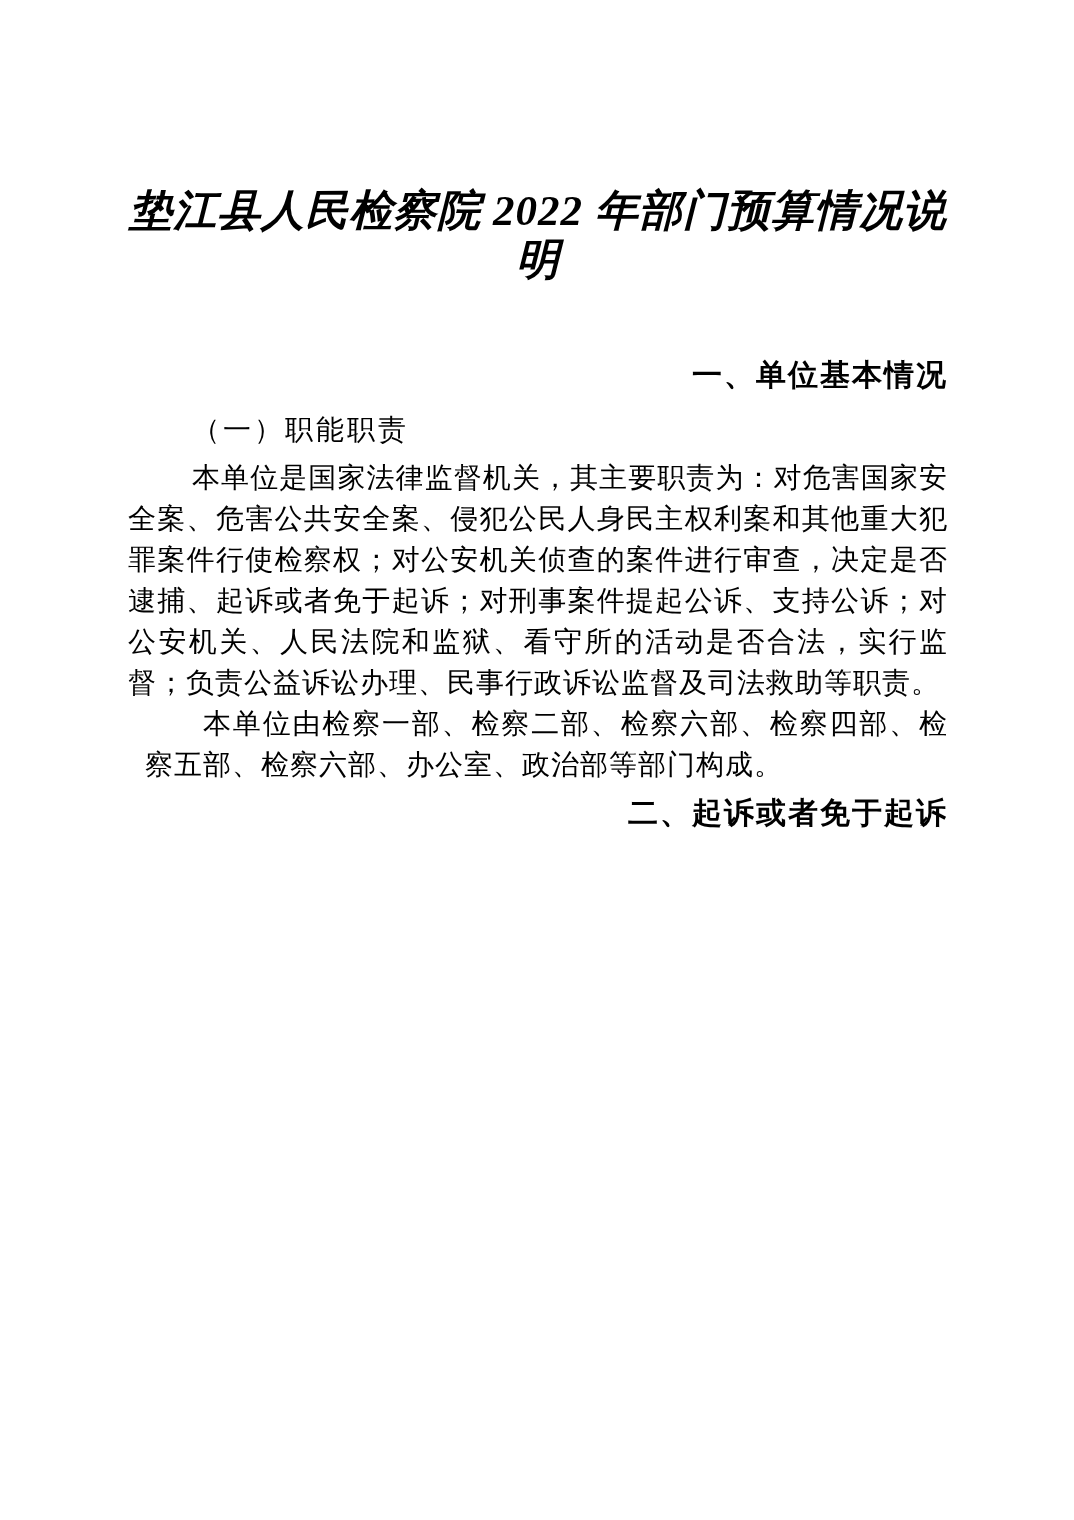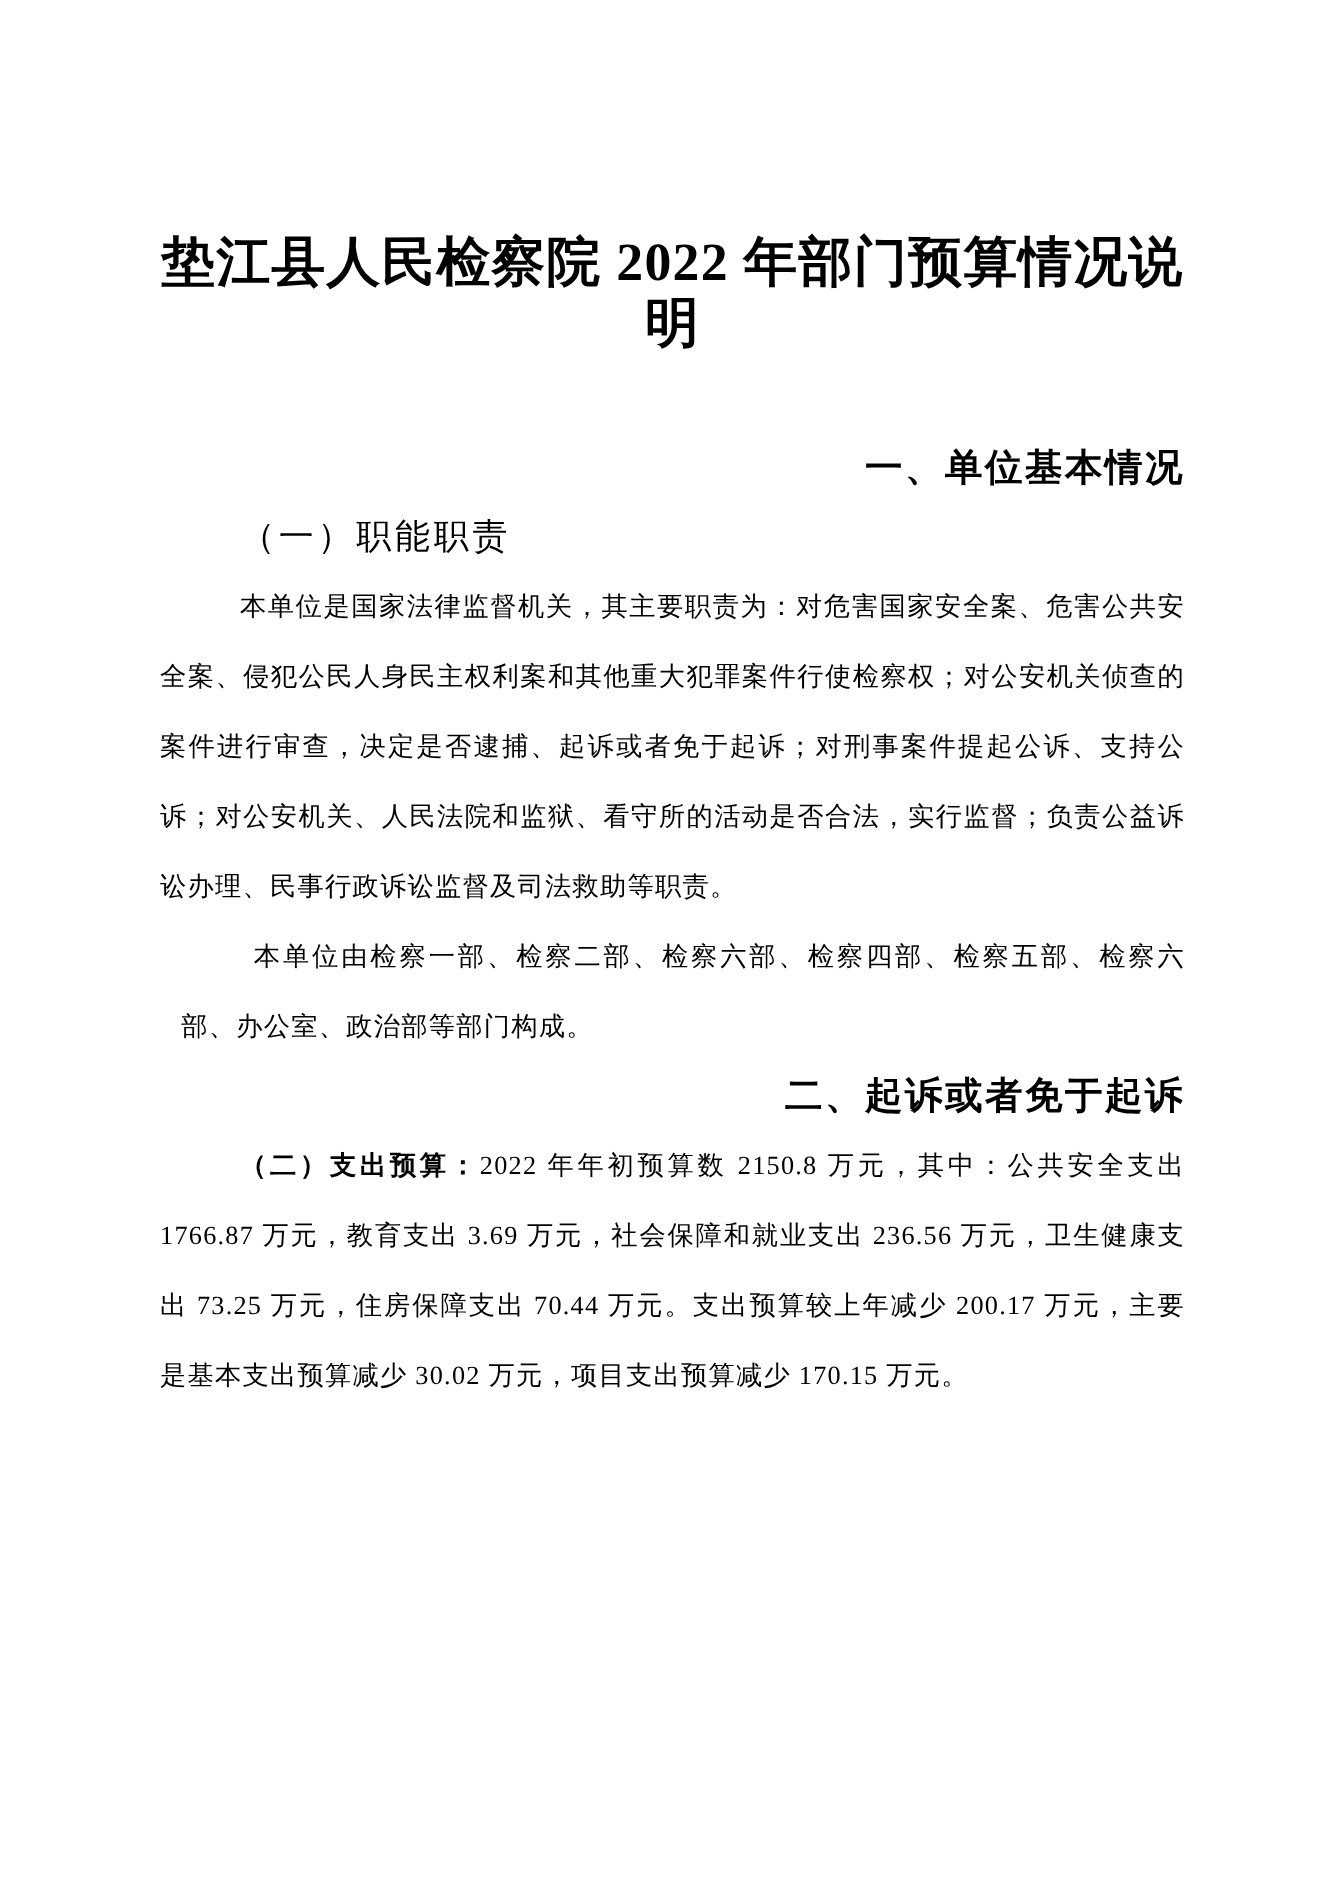--- a/index.html
+++ b/index.html
@@ -16,42 +16,43 @@
     overflow: hidden;
   }
   .doc-title {
     margin: 0 0 62px 0;
     text-align: center;
     font-size: 43px;
     font-weight: 700;
     line-height: 1.15;
     letter-spacing: 1px;
     font-family: "Liberation Serif", "DejaVu Serif", serif;
+    font-style: italic;
   }
   .sec-heading {
     margin: 0;
     font-family: "Liberation Sans", "DejaVu Sans", sans-serif;
     font-weight: 700;
     font-size: 30px;
     line-height: 55px;
     letter-spacing: 2px;
     text-indent: 64px;
     text-align: right;
   }
   .sub-heading {
     margin: 0;
     font-size: 28px;
     line-height: 55px;
     letter-spacing: 3px;
     text-indent: 64px;
   }
   .para {
     margin: 0;
-    font-size: 21px;
-    line-height: 56px;
+    font-size: 28px;
+    line-height: 41px;
     letter-spacing: 1px;
     text-align: justify;
     text-indent: 64px;
   }
   .para-indented {
     padding-left: 17px;
     text-indent: 58px;
   }
   .lead-bold { font-weight: 700; }
 </style>
@@ -67,15 +68,14 @@
   <p class="sub-heading">（一）职能职责</p>
 
   <p class="para">本单位是国家法律监督机关，其主要职责为：对危害国家安全案、危害公共安全案、侵犯公民人身民主权利案和其他重大犯罪案件行使检察权；对公安机关侦查的案件进行审查，决定是否逮捕、起诉或者免于起诉；对刑事案件提起公诉、支持公诉；对公安机关、人民法院和监狱、看守所的活动是否合法，实行监督；负责公益诉讼办理、民事行政诉讼监督及司法救助等职责。</p>
 
 
   <p class="para para-indented">本单位由检察一部、检察二部、检察六部、检察四部、检察五部、检察六部、办公室、政治部等部门构成。</p>
 
   <h2 class="sec-heading">二、起诉或者免于起诉</h2>
 
 
-  <p class="para"><span class="lead-bold">（二）支出预算：</span><span>2022 年年初预算数 2150.8 万元，其中：公共安全支出 1766.87 万元，教育支出 3.69 万元，社会保障和就业支出 236.56 万元，卫生健康支出 73.25 万元，住房保障支出 70.44 万元。支出预算较上年减少 200.17 万元，主要是基本支出预算减少 30.02 万元，项目支出预算减少 170.15 万元。</span></p>
 
 </div>
 
 </body></html>

